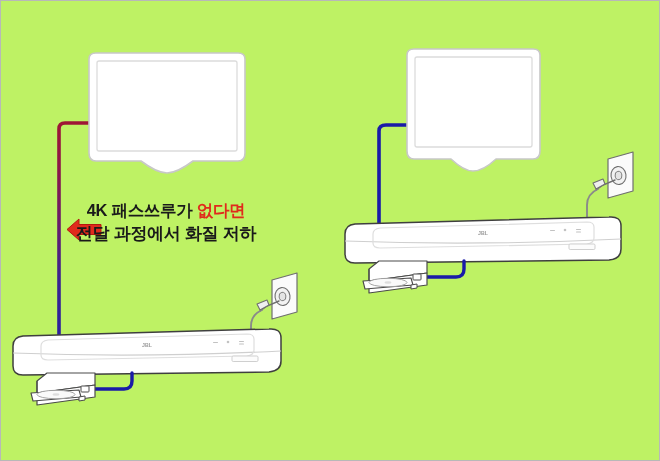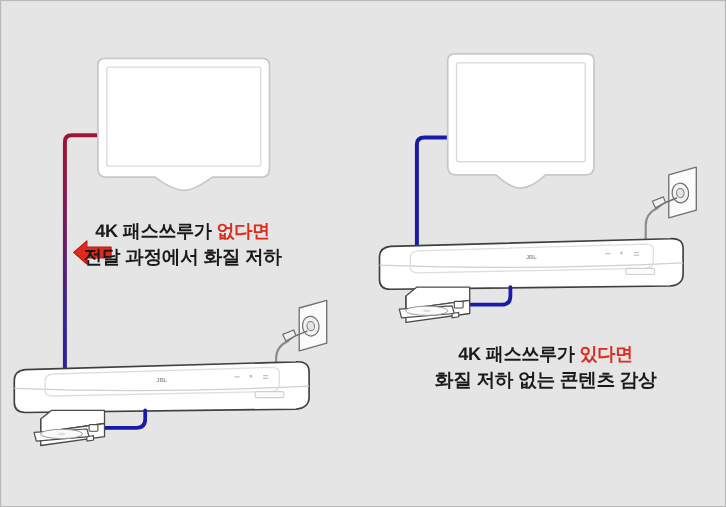--- a/index.html
+++ b/index.html
@@ -4,21 +4,21 @@
 <style>
   html, body {
     margin: 0;
     padding: 0;
     background: #ffffff;
   }
   #canvas {
     position: relative;
     width: 660px;
     height: 461px;
-    background: #e5e5e5;
+    background: #bef264;
     border: 1px solid #b8b8b8;
     box-sizing: border-box;
     overflow: hidden;
     font-family: "Liberation Sans", "DejaVu Sans", sans-serif;
   }
   .panel {
     position: absolute;
     top: 0;
     height: 461px;
   }
@@ -187,19 +187,15 @@
         <path d="M 38,280 L 96,272 L 96,284 L 38,292 Z" fill="#ffffff" stroke="#4a4a4a" stroke-width="1.2" stroke-linejoin="round"></path>
         <path d="M 38,268 L 38,280" fill="none" stroke="#4a4a4a" stroke-width="1.2"></path>
         <rect x="82" y="273" width="8" height="6" rx="0.8" fill="#ffffff" stroke="#4a4a4a" stroke-width="1"></rect>
         <path d="M 32,280 L 80,277 L 82,284 L 34,288 Z" fill="#ffffff" stroke="#4a4a4a" stroke-width="1.1" stroke-linejoin="round"></path>
         <ellipse cx="57" cy="281.5" rx="19" ry="4.2" fill="#fafafa" stroke="#9a9a9a" stroke-width="0.9"></ellipse>
         <ellipse cx="57" cy="281.5" rx="3.4" ry="1.2" fill="#dddddd"></ellipse>
         <path d="M 80,284 L 86,283 L 86,287 L 80,288 Z" fill="#ffffff" stroke="#4a4a4a" stroke-width="1"></path>
       </g>
     </svg>
 
-    <div class="caption" id="caption-right">
-      <span class="l1"><span>4K 패스쓰루가 </span><span class="hl">있다면</span></span>
-      <span class="l2">화질 저하 없는 콘텐츠 감상</span>
-    </div>
   </div>
 
 </div>
 
 </body></html>

